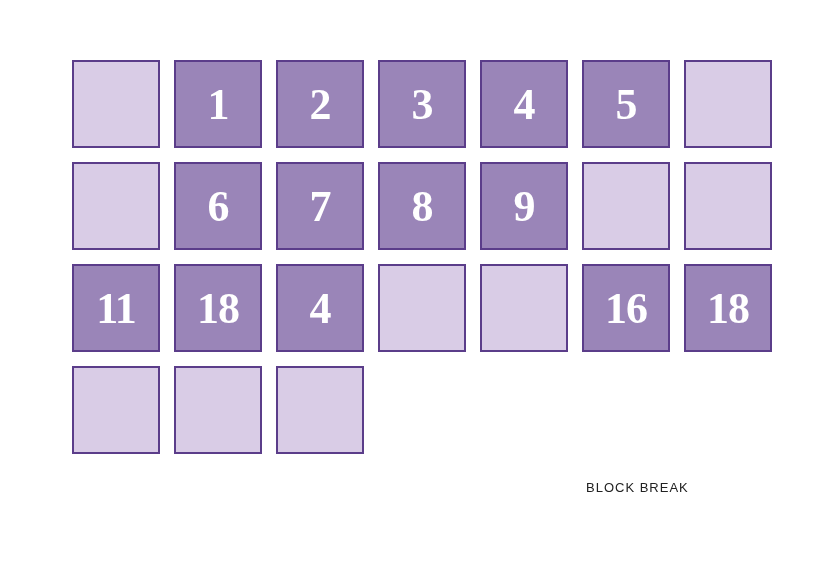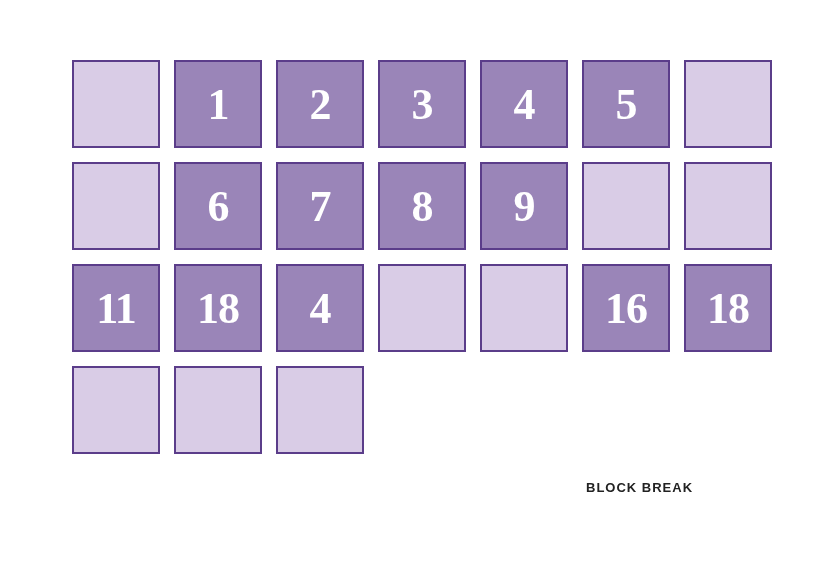--- a/index.html
+++ b/index.html
@@ -36,21 +36,21 @@
       font-weight: bold;
       font-size: 44px;
       font-family: 'Bookman Old Style', Georgia, serif;
       letter-spacing: -1px;
     }
     .caption {
       position: absolute;
       top: 480px;
       left: 586px;
       font-family: Arial, Helvetica, sans-serif;
-      font-weight: bold;
+      font-weight: normal;
       font-size: 13px;
       letter-spacing: 1px;
       color: #222;
       text-transform: uppercase;
     }
   </style>
 </head>
 <body>
 
 <div class="grid">

